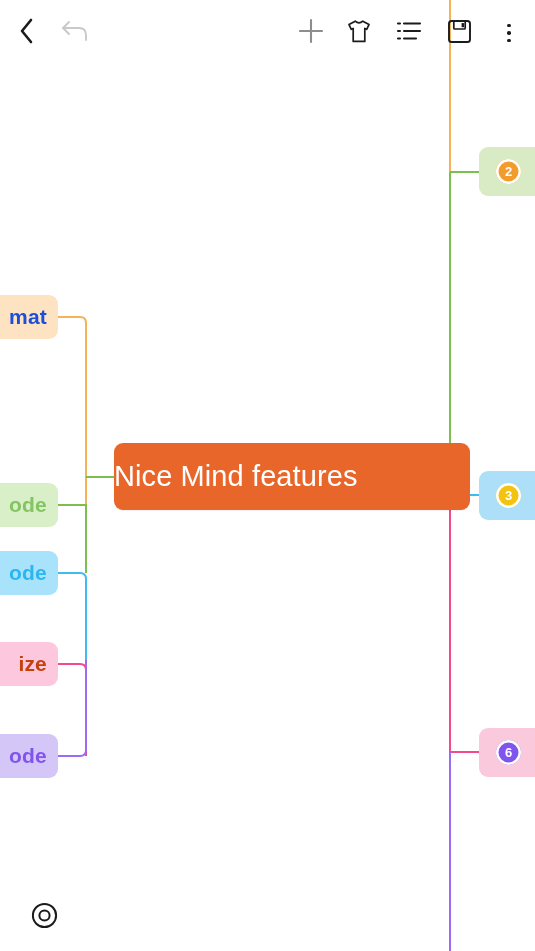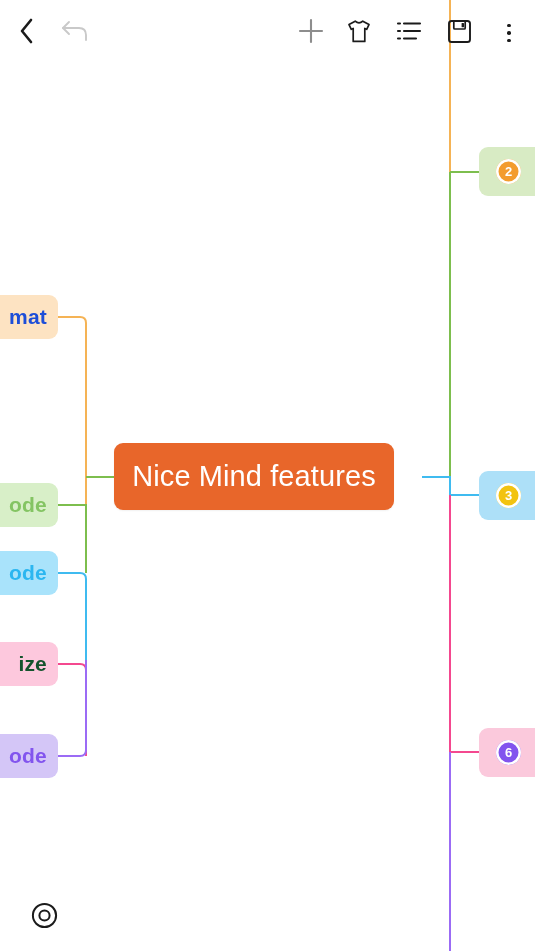--- a/index.html
+++ b/index.html
@@ -71,25 +71,24 @@
     display: flex;
     align-items: center;
     border-radius: 9px;
     cursor: pointer;
     white-space: nowrap;
   }
 
   .node.root {
     left: 114px;
     top: 443px;
-    width: 280px;
+    width: 356px;
     height: 67px;
     background: #E8662A;
     border-radius: 9px;
-    justify-content: center;
     box-shadow: 0 1px 2px rgba(0,0,0,0.06);
   }
   .node.root .label {
     color: #ffffff;
     font-size: 29px;
     font-weight: 400;
     letter-spacing: 0.1px;
   }
 
   
@@ -184,21 +183,21 @@
     <div class="node left" id="L0" style="top: 295px; background: rgb(253, 227, 194);">
       <span class="label" style="color: #1d4ed8;">mat</span>
     </div>
     <div class="node left" id="L1" style="top: 483px; background: rgb(216, 239, 200);">
       <span class="label" style="color: rgb(132, 196, 99);">ode</span>
     </div>
     <div class="node left" id="L2" style="top: 551px; background: rgb(169, 227, 251);">
       <span class="label" style="color: rgb(43, 182, 240);">ode</span>
     </div>
     <div class="node left" id="L3" style="top: 642px; background: rgb(253, 200, 221);">
-      <span class="label" style="color: #14532d;">ize</span>
+      <span class="label" style="color: #c2410c;">ize</span>
     </div>
     <div class="node left" id="L4" style="top: 734px; background: rgb(212, 198, 247);">
       <span class="label" style="color: rgb(130, 84, 238);">ode</span>
     </div>
 
     <div class="node right" id="R0" style="top: 147px; background: rgb(216, 235, 196);">
       <span class="badge" style="background: rgb(243, 156, 46);">2</span>
     </div>
     <div class="node right" id="R1" style="top: 471px; background: rgb(173, 224, 248);">
       <span class="badge" style="background: rgb(242, 195, 16);">3</span>

